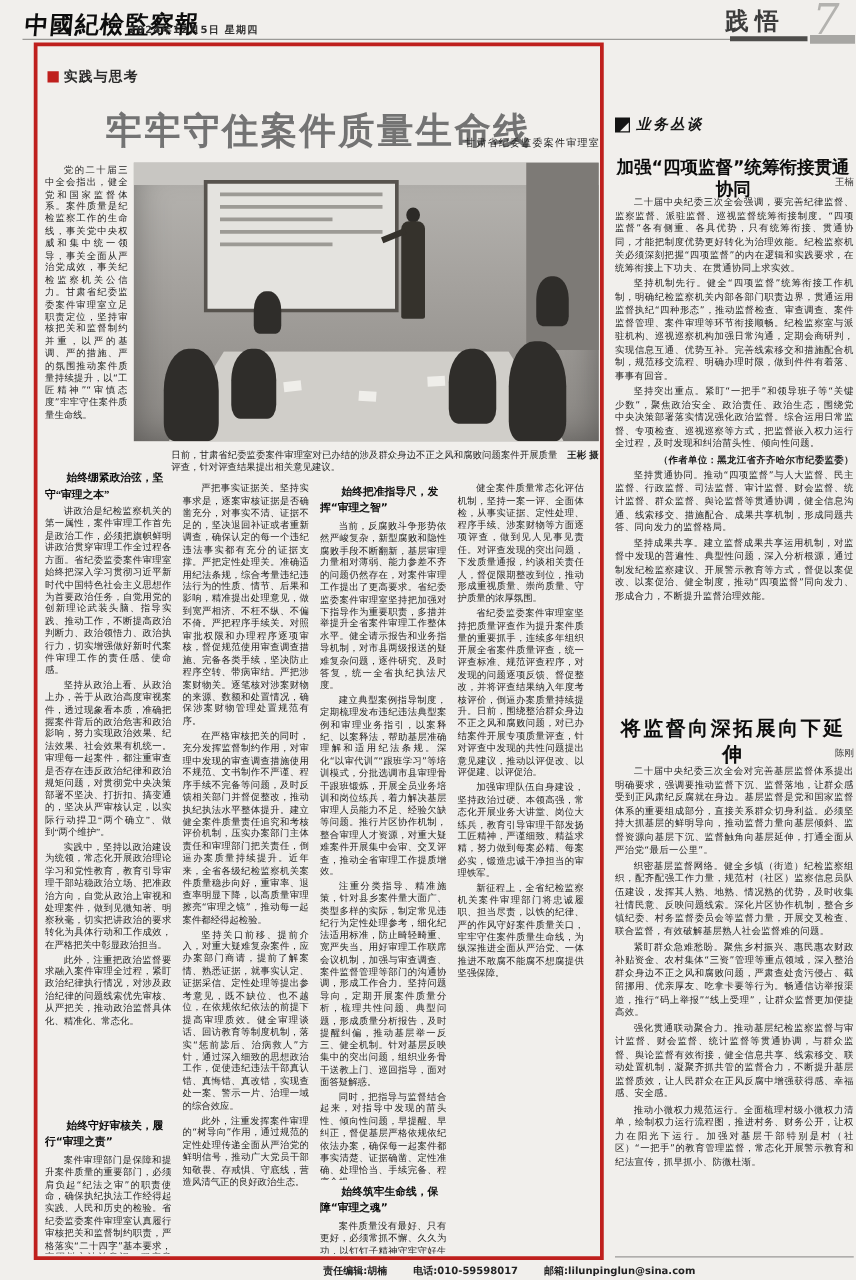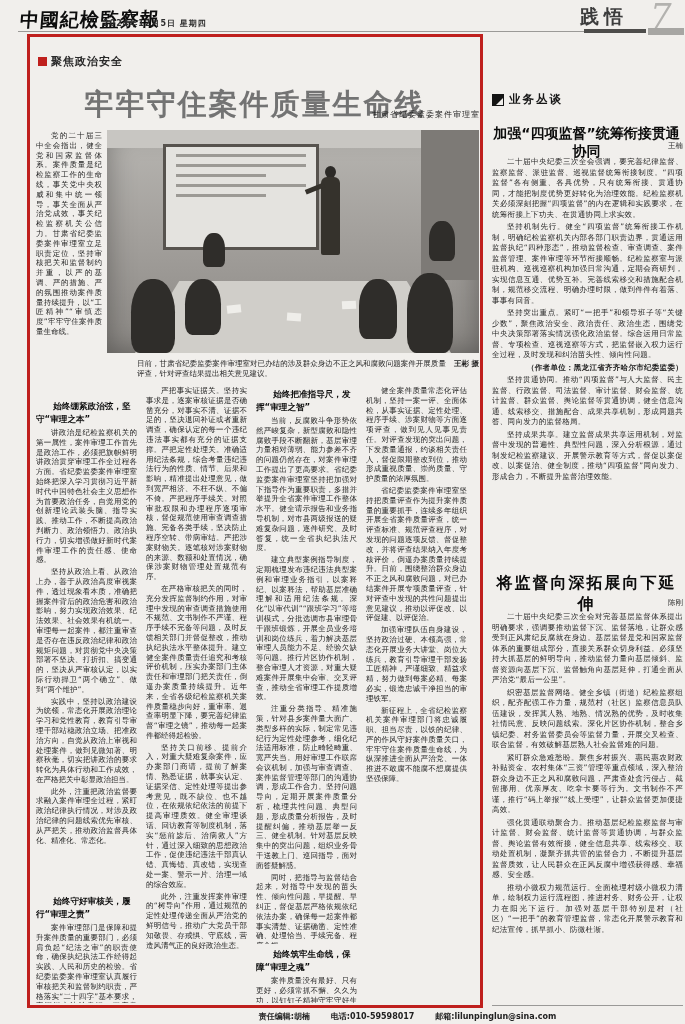--- a/index.html
+++ b/index.html
@@ -24,21 +24,21 @@
   .tag-label{font-size:11px;font-weight:bold;color:#2a2a2a;letter-spacing:1px;}
   .main-title{position:absolute;left:30px;top:66px;width:450px;text-align:center;
             font-family:"DejaVu Serif","Liberation Serif",serif;font-size:29px;font-weight:900;
             letter-spacing:2px;color:#737373;}
   .main-byline{position:absolute;left:30px;top:109px;width:450px;text-align:right;font-size:8px;color:#222;letter-spacing:1px;}
   
   .bt p{margin:0 0 2px 0;font-size:7.5px;line-height:9.8px;text-align:justify;text-indent:2em;color:#1f1f1f;}
   .bt h3{margin:2px 0 3px 0;font-size:8.6px;line-height:12.5px;font-weight:bold;text-indent:2em;color:#0e0e0e;}
   .lead-col{position:absolute;left:36px;top:131px;width:66px;height:222px;overflow:hidden;}
   .col{position:absolute;width:101px;overflow:hidden;}
-  .c1a{left:36px;top:398px;height:506px;}
+  .c1a{left:36px;top:374px;height:506px;font-family:Liberation Serif, serif;}
   .c1b{left:36px;top:893px;height:110px;}
   .c2{left:146px;top:386px;height:617px;}
   .c3a{left:256px;top:386px;height:558px;}
   .c3b{left:256px;top:946px;height:57px;}
   .c4{left:366px;top:386px;height:617px;}
   
   .photo{position:absolute;left:107px;top:130px;width:372px;height:223px;overflow:hidden;
          background:linear-gradient(#b7b5b1 0%,#a4a19d 45%,#8b8884 100%);box-shadow:inset 0 0 28px rgba(0,0,0,.35);}
   .ceiling{position:absolute;left:0;top:0;width:100%;height:18px;background:#c8c6c2;}
   .wall-r{position:absolute;right:0;top:0;width:58px;height:150px;background:#7d7a76;}
@@ -49,21 +49,21 @@
   .presenter .head{position:absolute;left:6px;top:0;width:11px;height:12px;border-radius:50%;background:#2c2a27;}
   .presenter .body{position:absolute;left:2px;top:11px;width:19px;height:78px;border-radius:6px 6px 2px 2px;background:#35322c;}
   .presenter .arm{position:absolute;left:-14px;top:20px;width:20px;height:5px;background:#35322c;transform:rotate(-22deg);}
   .table{position:absolute;left:28px;bottom:0;width:316px;height:72px;background:#d0cec9;
          clip-path:polygon(14% 0,86% 0,100% 100%,0 100%);}
   .paper{position:absolute;width:14px;height:8px;background:#efeeea;}
   .person{position:absolute;background:#2f2d2a;border-radius:45% 45% 20% 20%;}
   .caption{position:absolute;left:137px;top:359px;width:342px;font-size:7.5px;line-height:10px;text-align:justify;color:#1f1f1f;}
   .caption .credit{float:right;font-weight:bold;margin-left:8px;}
   
-  .sb-tag{position:absolute;left:492px;top:92px;display:flex;align-items:center;gap:5px;}
+  .sb-tag{position:absolute;left:492px;top:92px;display:flex;align-items:center;gap:5px;font-style:italic;}
   .sb-icon{position:relative;width:12px;height:12px;background:#141414;display:inline-block;}
   .sb-icon span{position:absolute;right:1px;bottom:1px;width:0;height:0;
                 border-left:7px solid transparent;border-bottom:7px solid #f1efec;}
   .sb-tag-label{font-size:11.5px;font-weight:bold;color:#161616;letter-spacing:2px;}
   .sb-title1{position:absolute;left:488px;top:113px;width:197px;text-align:center;
              font-size:14px;font-weight:900;color:#0c0c0c;letter-spacing:0;}
   .sb-byline{position:absolute;left:492px;width:191px;text-align:right;font-size:7.5px;color:#333;}
   .sb-byline1{top:141px;}
   .sb-byline2{top:598px;}
   .sb-title2{position:absolute;left:488px;top:560px;width:197px;text-align:center;
@@ -88,21 +88,21 @@
   <div class="section-name">践悟</div>
   <div class="page-num">7</div>
   <div class="rule-thin"></div>
   <div class="rule-thick"></div>
   <div class="rule-gray"></div>
 
   <div class="redbox"></div>
 
   <div class="tag">
     <span class="tag-icon"></span>
-    <span class="tag-label">聚焦政治安全</span>
+    <span class="tag-label">实践与思考</span>
   </div>
   <h1 class="main-title">牢牢守住案件质量生命线</h1>
   <div class="main-byline">甘肃省纪委监委案件审理室</div>
 
   <div class="lead-col bt">
     <p>党的二十届三中全会指出，健全党和国家监督体系。案件质量是纪检监察工作的生命线，事关党中央权威和集中统一领导，事关全面从严治党成效，事关纪检监察机关公信力。甘肃省纪委监委案件审理室立足职责定位，坚持审核把关和监督制约并重，以严的基调、严的措施、严的氛围推动案件质量持续提升，以“工匠精神”“审慎态度”牢牢守住案件质量生命线。</p>
   </div>
 
   <div class="photo">
     <div class="ceiling"></div>
@@ -140,21 +140,21 @@
     <p>坚持从政治上看、从政治上办，善于从政治高度审视案件，透过现象看本质，准确把握案件背后的政治危害和政治影响，努力实现政治效果、纪法效果、社会效果有机统一。审理每一起案件，都注重审查是否存在违反政治纪律和政治规矩问题，对贯彻党中央决策部署不坚决、打折扣、搞变通的，坚决从严审核认定，以实际行动捍卫“两个确立”、做到“两个维护”。</p>
     <p>实践中，坚持以政治建设为统领，常态化开展政治理论学习和党性教育，教育引导审理干部站稳政治立场、把准政治方向，自觉从政治上审视和处理案件，做到见微知著、明察秋毫，切实把讲政治的要求转化为具体行动和工作成效，在严格把关中彰显政治担当。</p>
     <p>此外，注重把政治监督要求融入案件审理全过程，紧盯政治纪律执行情况，对涉及政治纪律的问题线索优先审核、从严把关，推动政治监督具体化、精准化、常态化。</p>
   </div>
   <div class="col c1b bt">
     <h3>始终守好审核关，履行“审理之责”</h3>
     <p>案件审理部门是保障和提升案件质量的重要部门，必须肩负起“纪法之审”的职责使命，确保执纪执法工作经得起实践、人民和历史的检验。省纪委监委案件审理室认真履行审核把关和监督制约职责，严格落实“二十四字”基本要求，牢固树立法治意识、程序意识、证据意识，推动精准规范执纪执法。</p>
   </div>
   <div class="col c2 bt">
     <p>严把事实证据关。坚持实事求是，逐案审核证据是否确凿充分，对事实不清、证据不足的，坚决退回补证或者重新调查，确保认定的每一个违纪违法事实都有充分的证据支撑。严把定性处理关。准确适用纪法条规，综合考量违纪违法行为的性质、情节、后果和影响，精准提出处理意见，做到宽严相济、不枉不纵、不偏不倚。严把程序手续关。对照审批权限和办理程序逐项审核，督促规范使用审查调查措施、完备各类手续，坚决防止程序空转、带病审结。严把涉案财物关。逐笔核对涉案财物的来源、数额和处置情况，确保涉案财物管理处置规范有序。</p>
-    <p>在严格审核把关的同时，充分发挥监督制约作用，对审理中发现的审查调查措施使用不规范、文书制作不严谨、程序手续不完备等问题，及时反馈相关部门并督促整改，推动执纪执法水平整体提升。建立健全案件质量责任追究和考核评价机制，压实办案部门主体责任和审理部门把关责任，倒逼办案质量持续提升。近年来，全省各级纪检监察机关案件质量稳步向好，重审率、退查率明显下降，要完善纪律监督“审理之镜”，推动每一起案件都经得起检验。</p>
+    <p>在严格审核把关的同时，充分发挥监督制约作用，对审理中发现的审查调查措施使用不规范、文书制作不严谨、程序手续不完备等问题，及时反馈相关部门并督促整改，推动执纪执法水平整体提升。建立健全案件质量责任追究和考核评价机制，压实办案部门主体责任和审理部门把关责任，倒逼办案质量持续提升。近年来，全省各级纪检监察机关案件质量稳步向好，重审率、退查率明显下降，以高质量审理擦亮“审理之镜”，推动每一起案件都经得起检验。</p>
     <p>坚持关口前移、提前介入，对重大疑难复杂案件，应办案部门商请，提前了解案情、熟悉证据，就事实认定、证据采信、定性处理等提出参考意见，既不缺位、也不越位，在依规依纪依法的前提下提高审理质效。健全审理谈话、回访教育等制度机制，落实“惩前毖后、治病救人”方针，通过深入细致的思想政治工作，促使违纪违法干部真认错、真悔错、真改错，实现查处一案、警示一片、治理一域的综合效应。</p>
     <p>此外，注重发挥案件审理的“树导向”作用，通过规范的定性处理传递全面从严治党的鲜明信号，推动广大党员干部知敬畏、存戒惧、守底线，营造风清气正的良好政治生态。</p>
   </div>
   <div class="col c3a bt">
     <h3>始终把准指导尺，发挥“审理之智”</h3>
     <p>当前，反腐败斗争形势依然严峻复杂，新型腐败和隐性腐败手段不断翻新，基层审理力量相对薄弱、能力参差不齐的问题仍然存在，对案件审理工作提出了更高要求。省纪委监委案件审理室坚持把加强对下指导作为重要职责，多措并举提升全省案件审理工作整体水平。健全请示报告和业务指导机制，对市县两级报送的疑难复杂问题，逐件研究、及时答复，统一全省执纪执法尺度。</p>
     <p>建立典型案例指导制度，定期梳理发布违纪违法典型案例和审理业务指引，以案释纪、以案释法，帮助基层准确理解和适用纪法条规。深化“以审代训”“跟班学习”等培训模式，分批选调市县审理骨干跟班锻炼，开展全员业务培训和岗位练兵，着力解决基层审理人员能力不足、经验欠缺等问题。推行片区协作机制，整合审理人才资源，对重大疑难案件开展集中会审、交叉评查，推动全省审理工作提质增效。</p>
     <p>注重分类指导、精准施策，针对县乡案件量大面广、类型多样的实际，制定常见违纪行为定性处理参考，细化纪法适用标准，防止畸轻畸重、宽严失当。用好审理工作联席会议机制，加强与审查调查、案件监督管理等部门的沟通协调，形成工作合力。坚持问题导向，定期开展案件质量分析，梳理共性问题、典型问题，形成质量分析报告，及时提醒纠偏，推动基层举一反三、健全机制。针对基层反映集中的突出问题，组织业务骨干送教上门、巡回指导，面对面答疑解惑。</p>
     <p>同时，把指导与监督结合起来，对指导中发现的苗头性、倾向性问题，早提醒、早纠正，督促基层严格依规依纪依法办案，确保每一起案件都事实清楚、证据确凿、定性准确、处理恰当、手续完备、程序合规。</p>
   </div>
@@ -183,21 +183,21 @@
     <p>坚持突出重点。紧盯“一把手”和领导班子等“关键少数”，聚焦政治安全、政治责任、政治生态，围绕党中央决策部署落实情况强化政治监督。综合运用日常监督、专项检查、巡视巡察等方式，把监督嵌入权力运行全过程，及时发现和纠治苗头性、倾向性问题。</p>
     <p class="sb-attr">（作者单位：黑龙江省齐齐哈尔市纪委监委）</p>
     <p>坚持贯通协同。推动“四项监督”与人大监督、民主监督、行政监督、司法监督、审计监督、财会监督、统计监督、群众监督、舆论监督等贯通协调，健全信息沟通、线索移交、措施配合、成果共享机制，形成同题共答、同向发力的监督格局。</p>
     <p>坚持成果共享。建立监督成果共享运用机制，对监督中发现的普遍性、典型性问题，深入分析根源，通过制发纪检监察建议、开展警示教育等方式，督促以案促改、以案促治、健全制度，推动“四项监督”同向发力、形成合力，不断提升监督治理效能。</p>
   </div>
   <h2 class="sb-title2">将监督向深拓展向下延伸</h2>
   <div class="sb-byline sb-byline2">陈刚</div>
   <div class="sb-body sb2">
     <p>二十届中央纪委三次全会对完善基层监督体系提出明确要求，强调要推动监督下沉、监督落地，让群众感受到正风肃纪反腐就在身边。基层监督是党和国家监督体系的重要组成部分，直接关系群众切身利益。必须坚持大抓基层的鲜明导向，推动监督力量向基层倾斜、监督资源向基层下沉、监督触角向基层延伸，打通全面从严治党“最后一公里”。</p>
     <p>织密基层监督网络。健全乡镇（街道）纪检监察组织，配齐配强工作力量，规范村（社区）监察信息员队伍建设，发挥其人熟、地熟、情况熟的优势，及时收集社情民意、反映问题线索。深化片区协作机制，整合乡镇纪委、村务监督委员会等监督力量，开展交叉检查、联合监督，有效破解基层熟人社会监督难的问题。</p>
-    <p>紧盯群众急难愁盼。聚焦乡村振兴、惠民惠农财政补贴资金、农村集体“三资”管理等重点领域，深入整治群众身边不正之风和腐败问题，严肃查处贪污侵占、截留挪用、优亲厚友、吃拿卡要等行为。文书制作不严谨，推行“码上举报”“线上受理”，让群众监督更加便捷高效。</p>
+    <p>紧盯群众急难愁盼。聚焦乡村振兴、惠民惠农财政补贴资金、农村集体“三资”管理等重点领域，深入整治群众身边不正之风和腐败问题，严肃查处贪污侵占、截留挪用、优亲厚友、吃拿卡要等行为。畅通信访举报渠道，推行“码上举报”“线上受理”，让群众监督更加便捷高效。</p>
     <p>强化贯通联动聚合力。推动基层纪检监察监督与审计监督、财会监督、统计监督等贯通协调，与群众监督、舆论监督有效衔接，健全信息共享、线索移交、联动处置机制，凝聚齐抓共管的监督合力，不断提升基层监督质效，让人民群众在正风反腐中增强获得感、幸福感、安全感。</p>
     <p>推动小微权力规范运行。全面梳理村级小微权力清单，绘制权力运行流程图，推进村务、财务公开，让权力在阳光下运行。加强对基层干部特别是村（社区）“一把手”的教育管理监督，常态化开展警示教育和纪法宣传，抓早抓小、防微杜渐。</p>
   </div>
   <div class="sb-rule"></div>
 
   <div class="footer">
     <span>责任编辑:胡楠</span>
     <span>电话:010-59598017</span>
     <span>邮箱:lilunpinglun@sina.com</span>
   </div>

